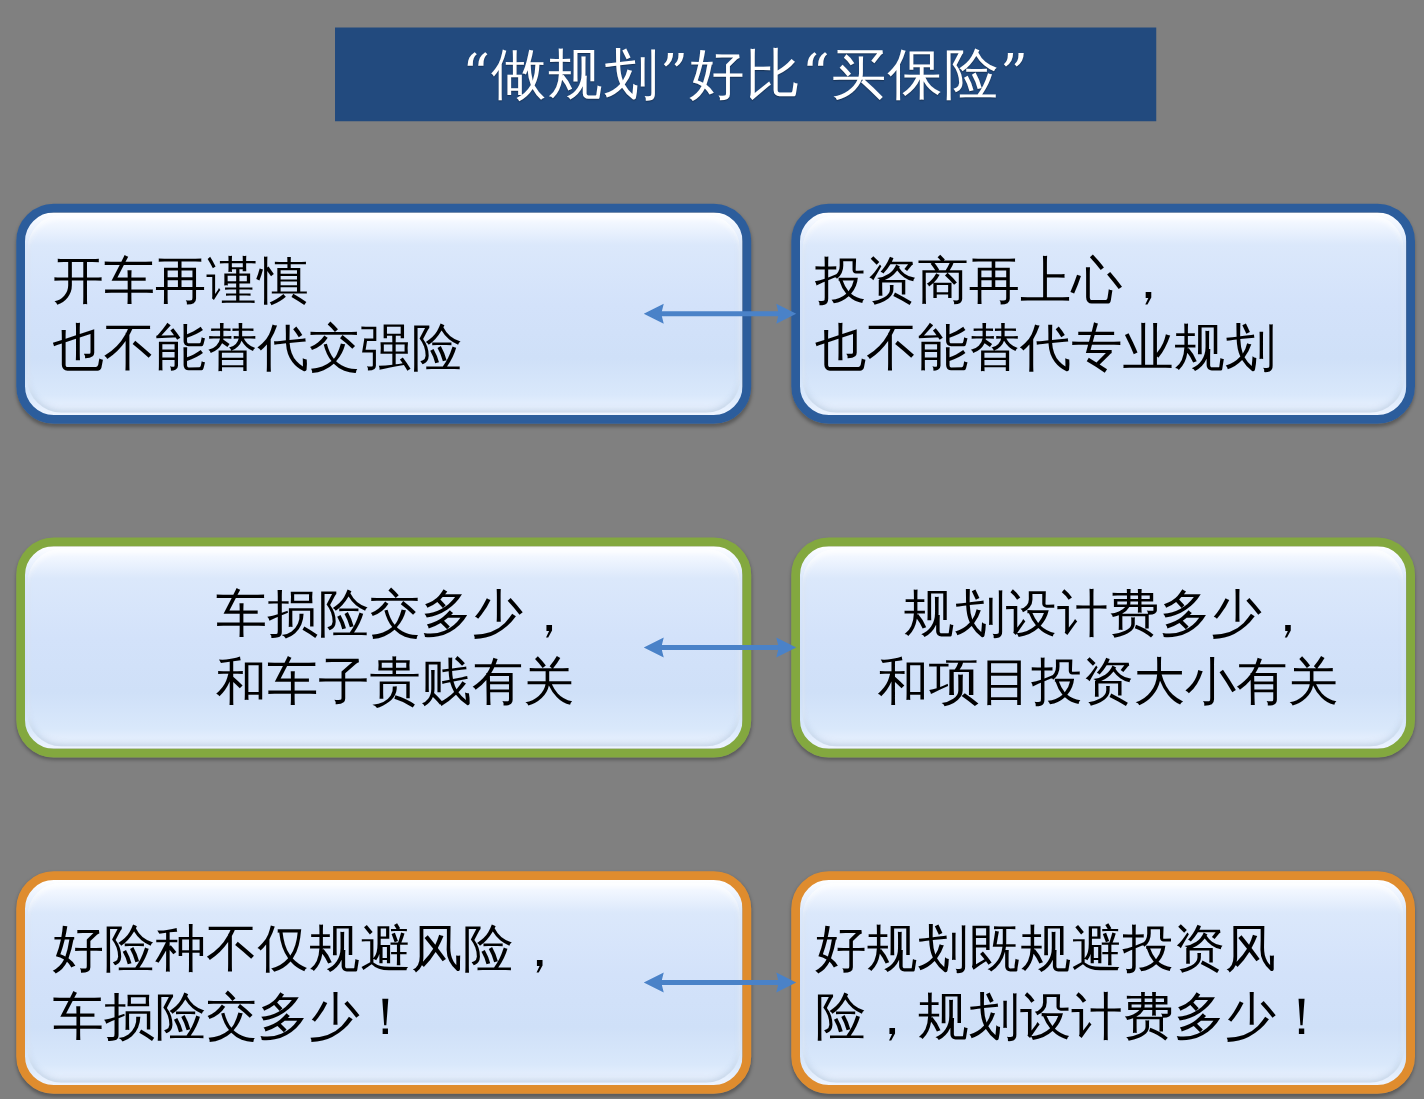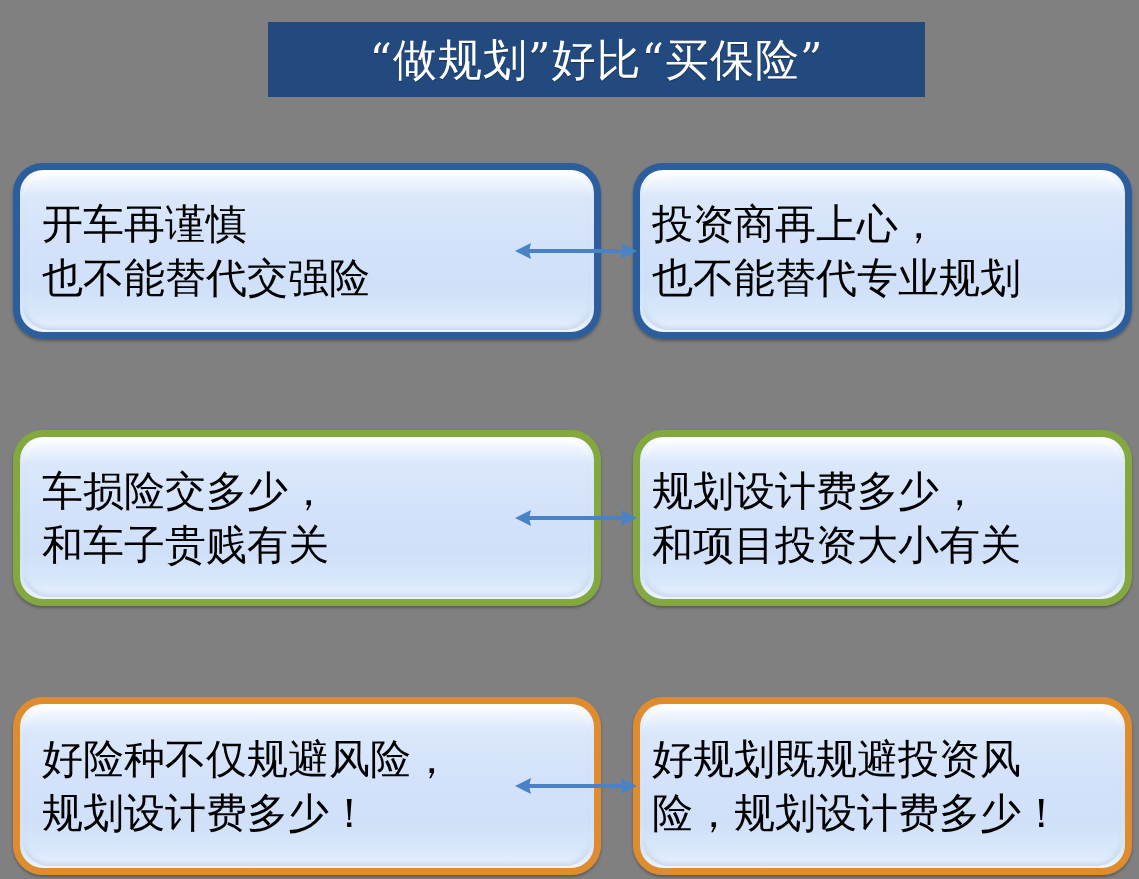--- a/index.html
+++ b/index.html
@@ -76,21 +76,21 @@
     z-index: 2;
     color: #000000;
     font-size: 41px;
     line-height: 1.32;
     white-space: pre-line;
     letter-spacing: 0px;
   }
 
   
   .box.blue   { border: 7px solid #2e5f9e; box-shadow: 0 2px 3px rgba(0,0,0,0.30); }
-  .box.green  { border: 7px solid #80a53c; box-shadow: 0 2px 3px rgba(0,0,0,0.30); }
+  .box.green  { border: 7px solid #80a53c; box-shadow: 0 2px 3px rgba(0,0,0,0.30); text-align: center; }
   .box.orange { border: 7px solid #e08b2c; box-shadow: 0 2px 3px rgba(0,0,0,0.30); }
 
   .box.blue   { border-color: #2c5d9c; }
   .box.green  { border-color: #83a83f; }
   .box.orange { border-color: #df8c2e; }
 
   
   .col-left  { left: 13px;  width: 588px; }
   .col-right { left: 633px; width: 499px; padding-left: 16px; }
 
@@ -158,21 +158,21 @@
   </svg>
 </div>
 
 <div class="box green col-right row-2">
   <span class="box-text">规划设计费多少，
 和项目投资大小有关</span>
 </div>
 
 <div class="box orange col-left row-3">
   <span class="box-text">好险种不仅规避风险，
-规划设计费多少！</span>
+车损险交多少！</span>
 </div>
 
 <div class="connector conn-3">
   <svg viewBox="0 0 122 30" xmlns="http://www.w3.org/2000/svg">
     <g>
       <line x1="9" y1="15" x2="113" y2="15" stroke="#4a82c8" stroke-width="4"></line>
       <polygon points="0,15 16,7 14,15 16,23" fill="#4a82c8"></polygon>
       <polygon points="122,15 106,7 108,15 106,23" fill="#4a82c8"></polygon>
     </g>
   </svg>

